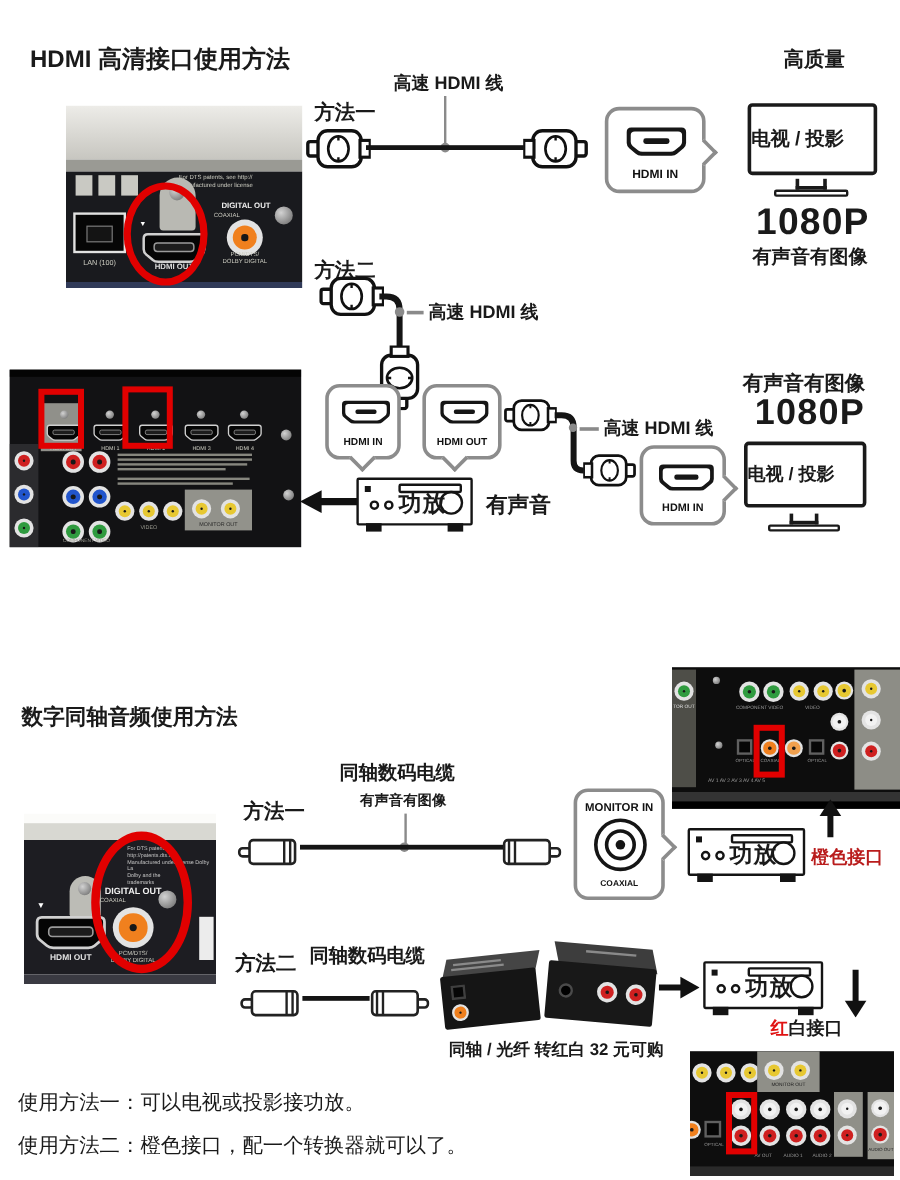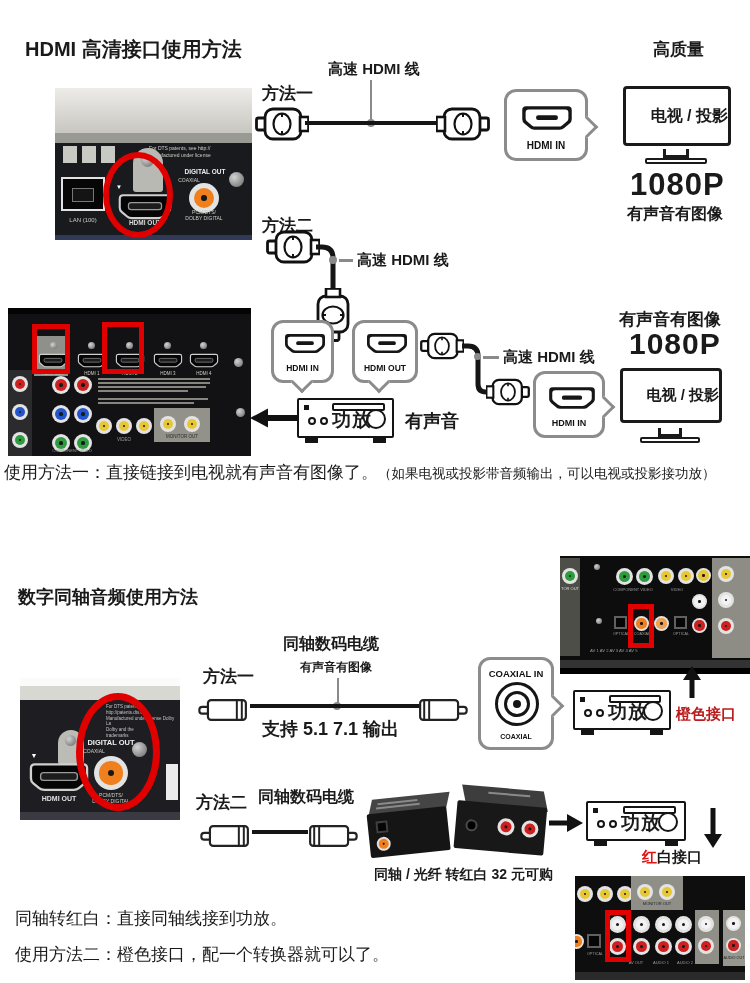--- a/index.html
+++ b/index.html
@@ -7,21 +7,21 @@
   #canvas{position:relative;width:750px;height:983px;background:#fff;overflow:hidden}
   .abs{position:absolute}
   .b{font-weight:bold}
   .cline{position:absolute;background:#151515}
   .tick{position:absolute;background:#8a8a8a}
   .gdot{position:absolute;background:#8a8a8a;border-radius:50%}
   .bubble{position:absolute;background:#fff;border:3px solid #8c8c8c;border-radius:12px}
   .pt-right{position:absolute;width:16px;height:16px;background:#fff;border-right:3px solid #8c8c8c;border-bottom:3px solid #8c8c8c;transform:rotate(-45deg)}
   .pt-down{position:absolute;width:16px;height:16px;background:#fff;border-left:3px solid #8c8c8c;border-bottom:3px solid #8c8c8c;transform:rotate(-45deg)}
   .blbl{position:absolute;width:100%;text-align:center;font-weight:bold;color:#111}
-  .tv{position:absolute;border:3.5px solid #1a1a1a;border-radius:4px;display:flex;align-items:center;justify-content:flex-end;font-weight:bold;background:#fff}
+  .tv{position:absolute;border:3.5px solid #1a1a1a;border-radius:4px;display:flex;align-items:center;justify-content:flex-start;font-weight:bold;background:#fff}
   .tvneck{position:absolute;background:#fff;border:3px solid #1a1a1a;border-top:none}
   .tvbase{position:absolute;background:#fff;border:2.5px solid #1a1a1a;border-radius:2px}
   .amp{position:absolute;background:#fff;border:2.5px solid #141414;border-radius:2px}
   .amp .tray{position:absolute;top:3px;left:36%;width:56%;height:8px;border:2px solid #141414;border-radius:2px;background:#fff}
   .amp .led{position:absolute;top:5px;left:5px;width:5px;height:5px;background:#141414}
   .amp .dot{position:absolute;bottom:11px;width:8px;height:8px;border:2px solid #141414;border-radius:50%}
   .amp .knob{position:absolute;right:6px;bottom:7px;width:20px;height:20px;border:2.5px solid #141414;border-radius:50%}
   .amp .alabel{position:absolute;bottom:3px;left:33px;font-size:19px;font-weight:bold;letter-spacing:1px}
   .amp .footL,.amp .footR{position:absolute;bottom:-7px;width:13px;height:7px;background:#141414}
   .amp .footL{left:6px}.amp .footR{right:6px}
@@ -260,23 +260,20 @@
   <div class="abs b" style="left:405px;top:409px;font-size:18px">有声音</div>
 
   <div class="abs b" style="left:619px;top:308px;font-size:17px">有声音有图像</div>
   <div class="abs b" style="left:629px;top:327px;font-size:30px;letter-spacing:1px">1080P</div>
   <div class="tv" style="left:620px;top:368px;width:102px;height:55px;font-size:15px">
     <span>电视 / 投影</span>
   </div>
   <div class="tvneck" style="left:658px;top:428px;width:24px;height:9px"></div>
   <div class="tvbase" style="left:640px;top:437px;width:60px;height:6px"></div>
 
-  <div class="abs" style="left:4px;top:461px;font-size:17px">
-    <span>使用方法一：直接链接到电视就有声音有图像了。</span><span style="font-size:13.5px">（如果电视或投影带音频输出，可以电视或投影接功放）</span>
-  </div>
 
   <div class="abs b" style="left:18px;top:585px;font-size:18px">数字同轴音频使用方法</div>
 
   <div class="photo" style="left:560px;top:556px;width:190px;height:118px;background:#0d0d0d">
     <div class="abs" style="left:0;top:104px;width:190px;height:8px;background:#333"></div>
     <div class="abs" style="left:0;top:112px;width:190px;height:6px;background:#000"></div>
     <div class="abs" style="left:0;top:2px;width:20px;height:98px;background:#4e4e48"></div>
     <div class="jack" style="left:2px;top:12px;width:16px;height:16px;--c:#2f9b3f"></div>
     <div class="plbl" style="left:-2px;top:30px;width:24px;font-size:4px;color:#ddd">TOR OUT</div>
     <div class="jack" style="left:56px;top:12px;width:17px;height:17px;--c:#2f9b3f"></div>
@@ -338,24 +335,23 @@
   <div class="abs b" style="left:203px;top:665px;font-size:17px">方法一</div>
   <div class="tick" style="left:337px;top:678px;width:2px;height:26px"></div>
   <div class="gdot" style="left:333px;top:702px;width:8px;height:8px"></div>
   <svg class="abs" style="left:198px;top:697px" width="56" height="26" viewBox="0 0 62 26">
       <use href="#rcaplug"></use>
     </svg>
   <div class="cline" style="left:250px;top:704px;width:170px;height:3.5px"></div>
   <svg class="abs" style="left:412px;top:697px" width="56" height="26" viewBox="0 0 62 26">
       <use href="#rcaplug" transform="translate(62,0) scale(-1,1)"></use>
     </svg>
-  <div class="abs b" style="left:262px;top:717px;font-size:18px">支持 5.1  7.1 输出</div>
 
   <div class="bubble" style="left:478px;top:657px;width:76px;height:93px">
-    <div class="blbl" style="top:8px;font-size:9.5px">COAXIAL IN</div>
+    <div class="blbl" style="top:8px;font-size:9.5px">MONITOR IN</div>
     <div class="abs" style="left:14px;top:22px;width:44px;height:44px;border:3.5px solid #151515;border-radius:50%"></div>
     <div class="abs" style="left:23px;top:31px;width:26px;height:26px;border:3.5px solid #151515;border-radius:50%"></div>
     <div class="abs" style="left:32px;top:40px;width:8px;height:8px;background:#151515;border-radius:50%"></div>
     <div class="blbl" style="bottom:7px;font-size:7px">COAXIAL</div>
     <div class="pt-right" style="right:-10px;top:38px"></div>
   </div>
 
   <div class="amp" style="left:573px;top:690px;width:98px;height:40px">
     <div class="tray"></div>
       <div class="led"></div>
@@ -449,16 +445,16 @@
     <div class="plbl" style="left:144px;top:80px;width:30px;font-size:3.8px;color:#222">AUDIO OUT</div>
     <div class="jack" style="left:-6px;top:58px;width:15px;height:15px;--c:#f0801e"></div>
     <div class="opti" style="left:12px;top:58px;width:14px;height:14px"></div>
     <div class="plbl" style="left:8px;top:76px;width:24px;font-size:3.8px;color:#999">OPTICAL</div>
     <div class="plbl" style="left:48px;top:84px;width:26px;font-size:4px;color:#999">AV OUT</div>
     <div class="plbl" style="left:72px;top:84px;width:28px;font-size:4px;color:#999">AUDIO 1</div>
     <div class="plbl" style="left:96px;top:84px;width:28px;font-size:4px;color:#999">AUDIO 2</div>
     <div class="rbox" style="left:30px;top:34px;width:26px;height:52px"></div>
   </div>
 
-  <div class="abs" style="left:15px;top:907px;font-size:17px">同轴转红白：直接同轴线接到功放。</div>
+  <div class="abs" style="left:15px;top:907px;font-size:17px">使用方法一：可以电视或投影接功放。</div>
   <div class="abs" style="left:15px;top:943px;font-size:17px">使用方法二：橙色接口，配一个转换器就可以了。</div>
 
 </div>
 
 </body></html>

